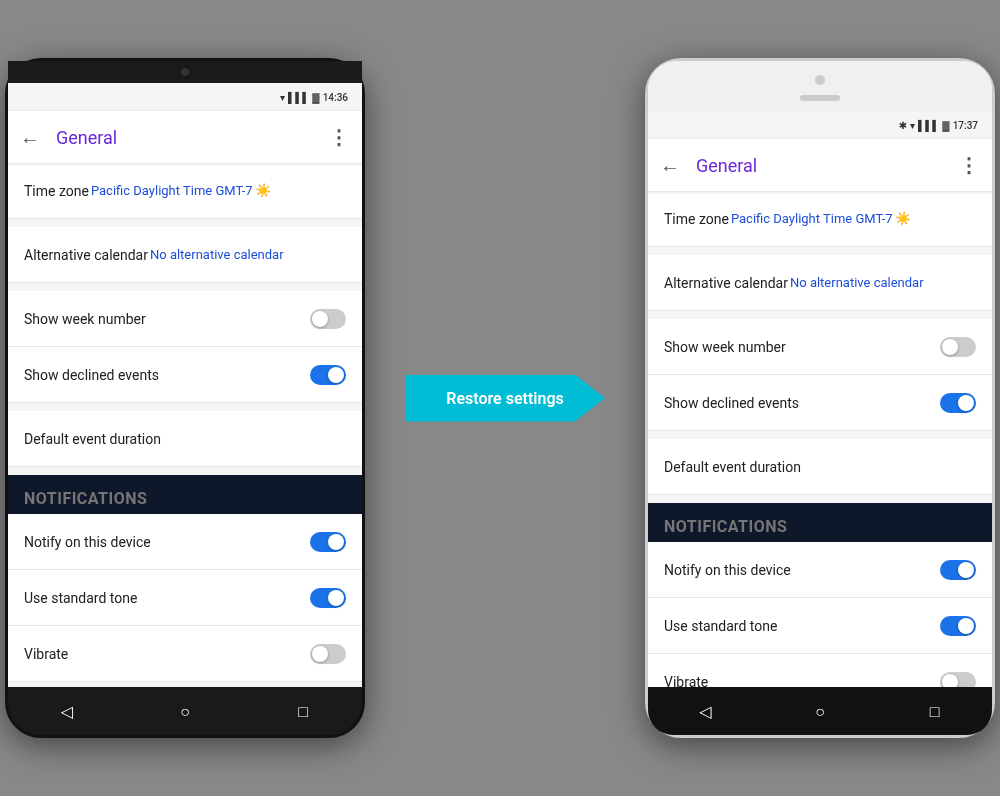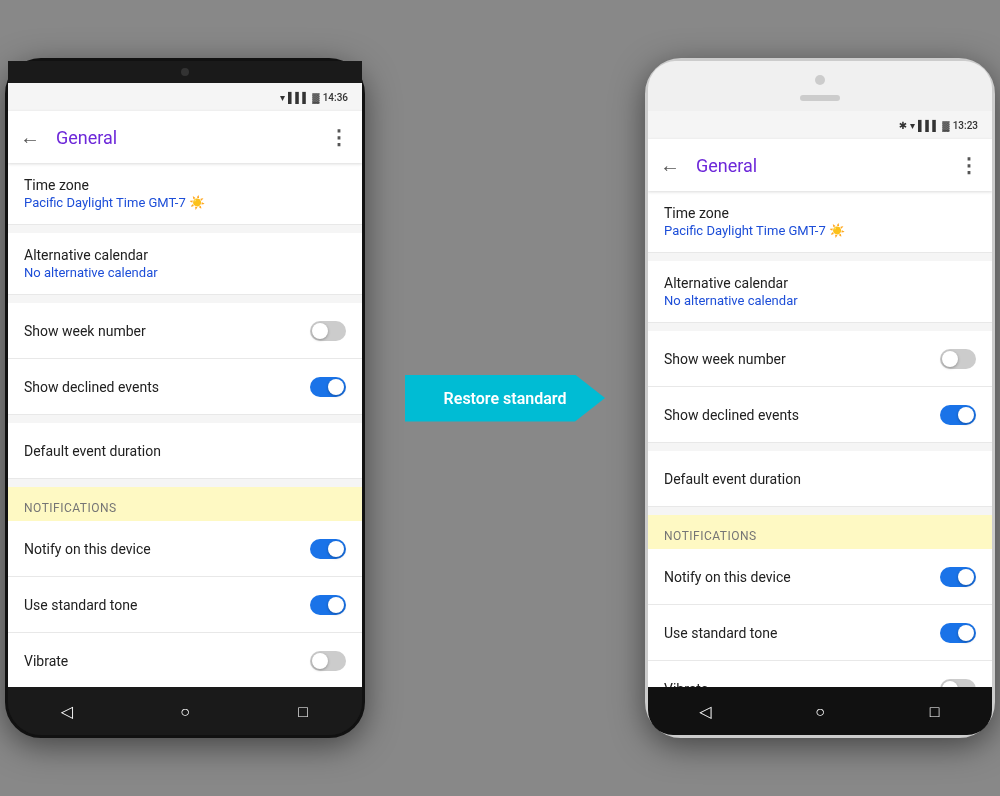--- a/index.html
+++ b/index.html
@@ -170,42 +170,42 @@
       padding: 14px 16px;
       border-bottom: 1px solid #e8e8e8;
       display: flex;
       align-items: center;
       justify-content: space-between;
       min-height: 56px;
     }
 
     .settings-item-text {
       display: flex;
-      flex-direction: column;
+      flex-direction: row;
       gap: 2px;
     }
 
     .settings-label {
       font-size: 14px;
       color: #212121;
       font-weight: 400;
     }
 
     .settings-sublabel {
       font-size: 13px;
       color: #1d4ed8;
     }
 
     .section-header {
       padding: 14px 16px 6px;
-      font-size: 12px;
+      font-size: 16px;
       color: #757575;
-      font-weight: 400;
+      font-weight: 700;
       text-transform: uppercase;
-      background: #fef9c3;
+      background: #0f172a;
       letter-spacing: 0.5px;
     }
 
     .divider {
       height: 8px;
       background: #f5f5f5;
     }
 
     
     .toggle {
@@ -382,38 +382,38 @@
   </div>
 
   <div class="bottom-nav">
     <div class="nav-btn">◁</div>
     <div class="nav-btn">○</div>
     <div class="nav-btn">□</div>
   </div>
 </div>
 
 <div class="arrow-container">
-  <div class="arrow-shape">Restore standard</div>
+  <div class="arrow-shape">Restore settings</div>
 </div>
 
 <div class="phone phone-white">
   <div class="phone-top-white">
     <div class="camera-dot-white"></div>
     <div class="speaker-white"></div>
   </div>
 
   <div class="screen">
 
     <div class="status-bar">
       <div class="status-bar-icons">
         <span>✱</span>
         <span>▾</span>
         <span>▌▌▌</span>
         <span>▓</span>
-        <span>13:23</span>
+        <span>17:37</span>
       </div>
     </div>
 
     <div class="app-bar">
       <span class="back-icon">←</span>
       <span class="app-bar-title">General</span>
       <span class="more-icon">⋮</span>
     </div>
 
     <div class="settings-content">

